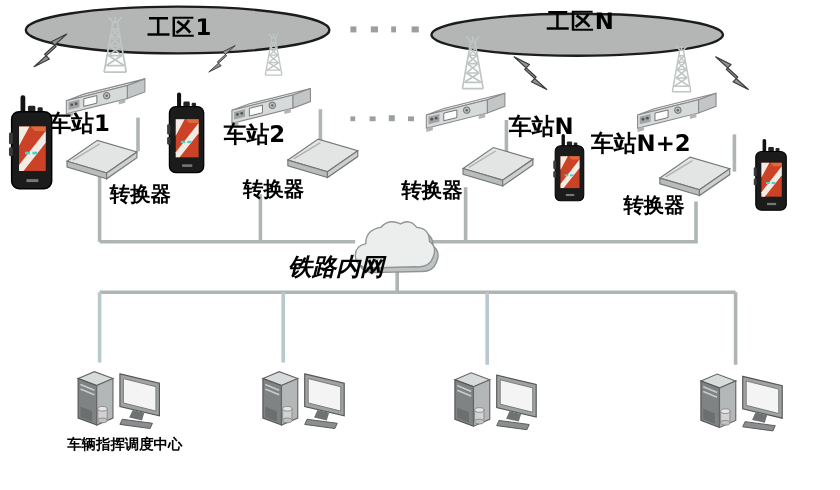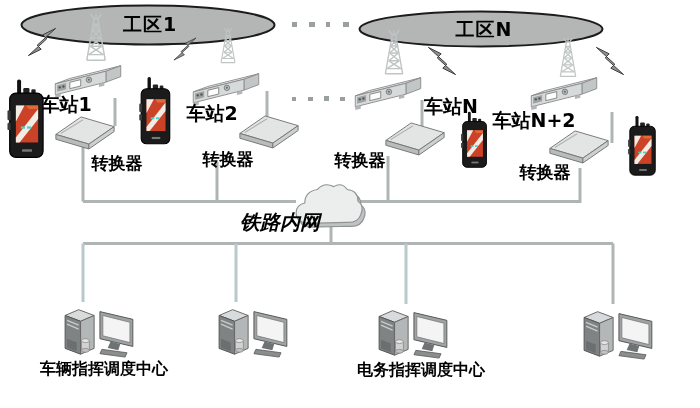--- a/index.html
+++ b/index.html
@@ -10,21 +10,21 @@
   }
   .abs{position:absolute;}
   .lbl{
     position:absolute;transform:translate(-50%,-50%);
     color:#000;font-weight:bold;white-space:nowrap;line-height:1;
   }
   .lbl-zone{font-size:19px;letter-spacing:1px;}
   .lbl-station{font-size:19px;}
   .lbl-conv{font-size:17px;text-align:right;}
   .lbl-cloud{font-size:20px;font-style:italic;}
-  .lbl-center{font-size:16px;font-family:Liberation Mono, monospace;}
+  .lbl-center{font-size:12px;}
   .dot{position:absolute;background:#9aa0a0;width:5px;height:5px;}
   svg{display:block;}
 </style>
 </head>
 <body>
 
 <div class="diagram">
 
   <svg width="0" height="0" style="position:absolute" aria-hidden="true">
     <defs>
@@ -118,21 +118,21 @@
   </svg>
 
   <svg class="abs" style="left:20px;top:4px" width="256" height="42">
     <ellipse cx="128" cy="21" rx="126.5" ry="19.5" fill="#b4b6b6" stroke="#1c1c1c" stroke-width="2"></ellipse>
   </svg>
   <div class="lbl lbl-zone" style="left:150px;top:24px">工区1</div>
 
   <svg class="abs" style="left:358px;top:10px" width="246" height="38">
     <ellipse cx="123" cy="19" rx="121.5" ry="17.5" fill="#b4b6b6" stroke="#1c1c1c" stroke-width="2"></ellipse>
   </svg>
-  <div class="lbl lbl-zone" style="left:484px;top:29px">工区N</div>
+  <div class="lbl lbl-zone" style="left:484px;top:19px">工区N</div>
 
   <div>
     <span class="dot" style="left:292px;top:22px"></span>
     <span class="dot" style="left:309px;top:22px;width:6px"></span>
     <span class="dot" style="left:326px;top:22px;width:4px"></span>
     <span class="dot" style="left:343px;top:22px;width:6px"></span>
   </div>
   <div>
     <span class="dot" style="left:292px;top:97px;width:4px;height:4px"></span>
     <span class="dot" style="left:308px;top:97px;width:5px;height:4px"></span>
@@ -227,15 +227,14 @@
       <use href="#sym-ws"></use>
     </svg>
   <svg class="abs" style="left:370px;top:301px" width="84" height="60" viewBox="0 0 84 62">
       <use href="#sym-ws"></use>
     </svg>
   <svg class="abs" style="left:575px;top:302px" width="84" height="60" viewBox="0 0 84 62">
       <use href="#sym-ws"></use>
     </svg>
 
   <div class="lbl lbl-center" style="left:104px;top:370px">车辆指挥调度中心</div>
-  <div class="lbl lbl-center" style="left:421px;top:371px">电务指挥调度中心</div>
 
 </div>
 
 </body></html>

